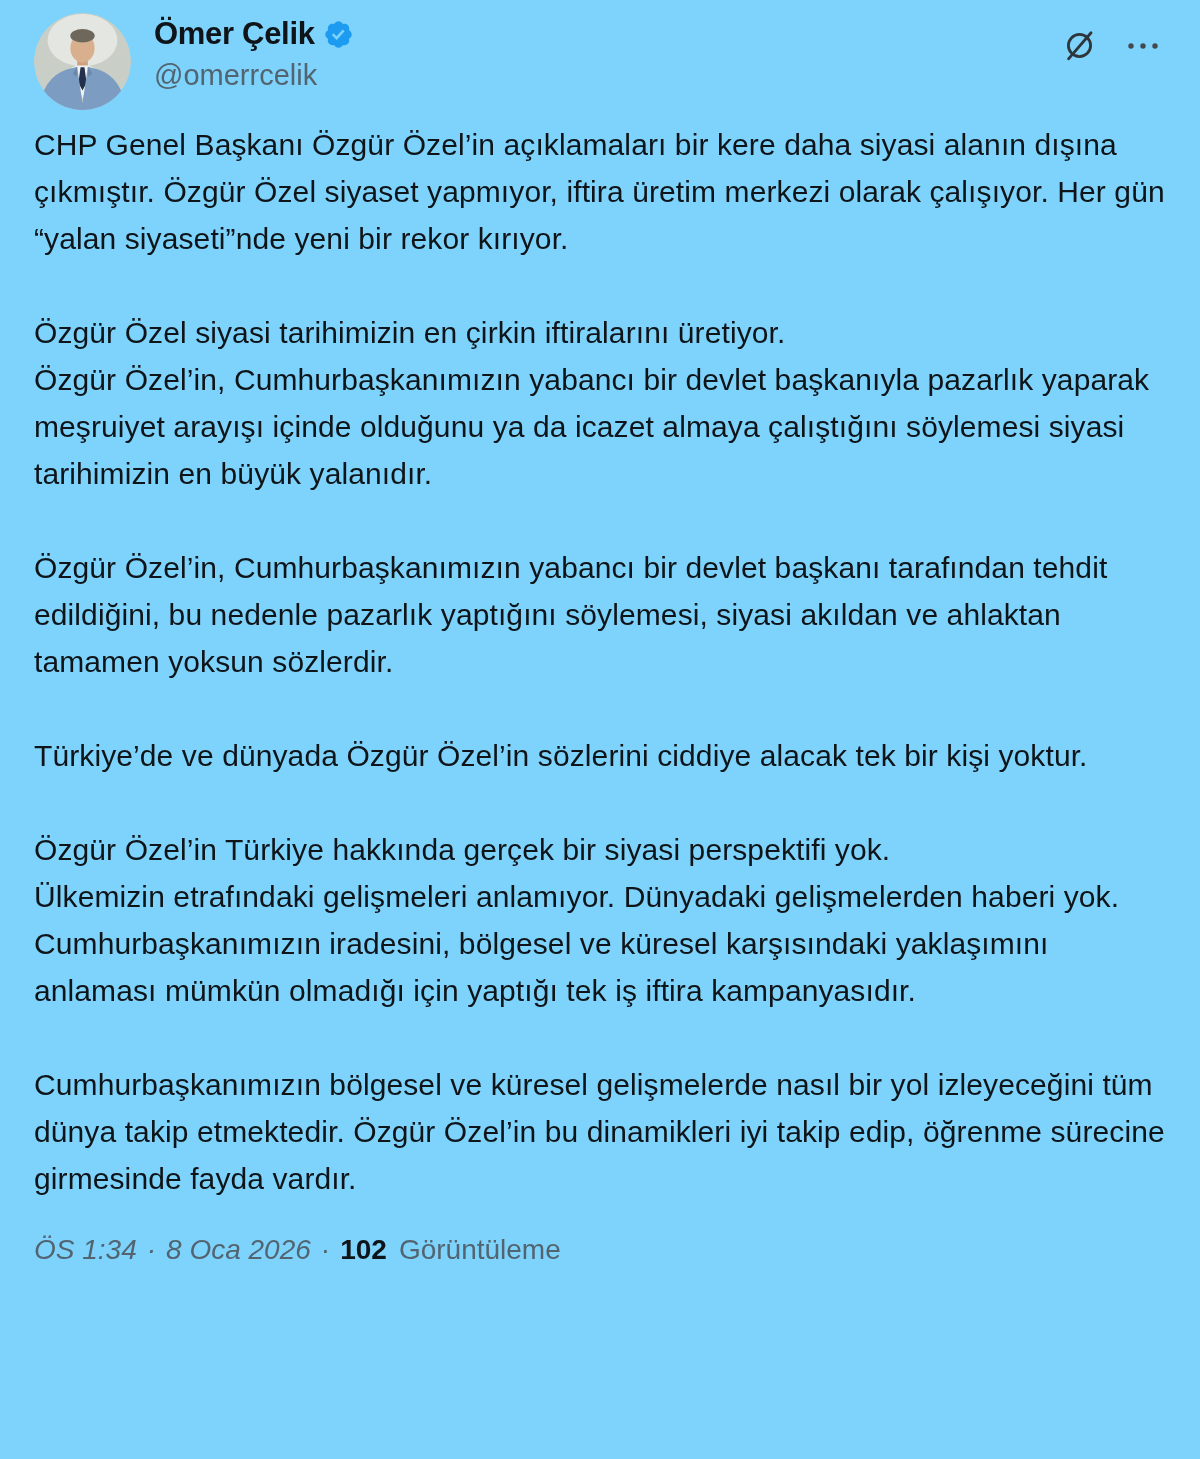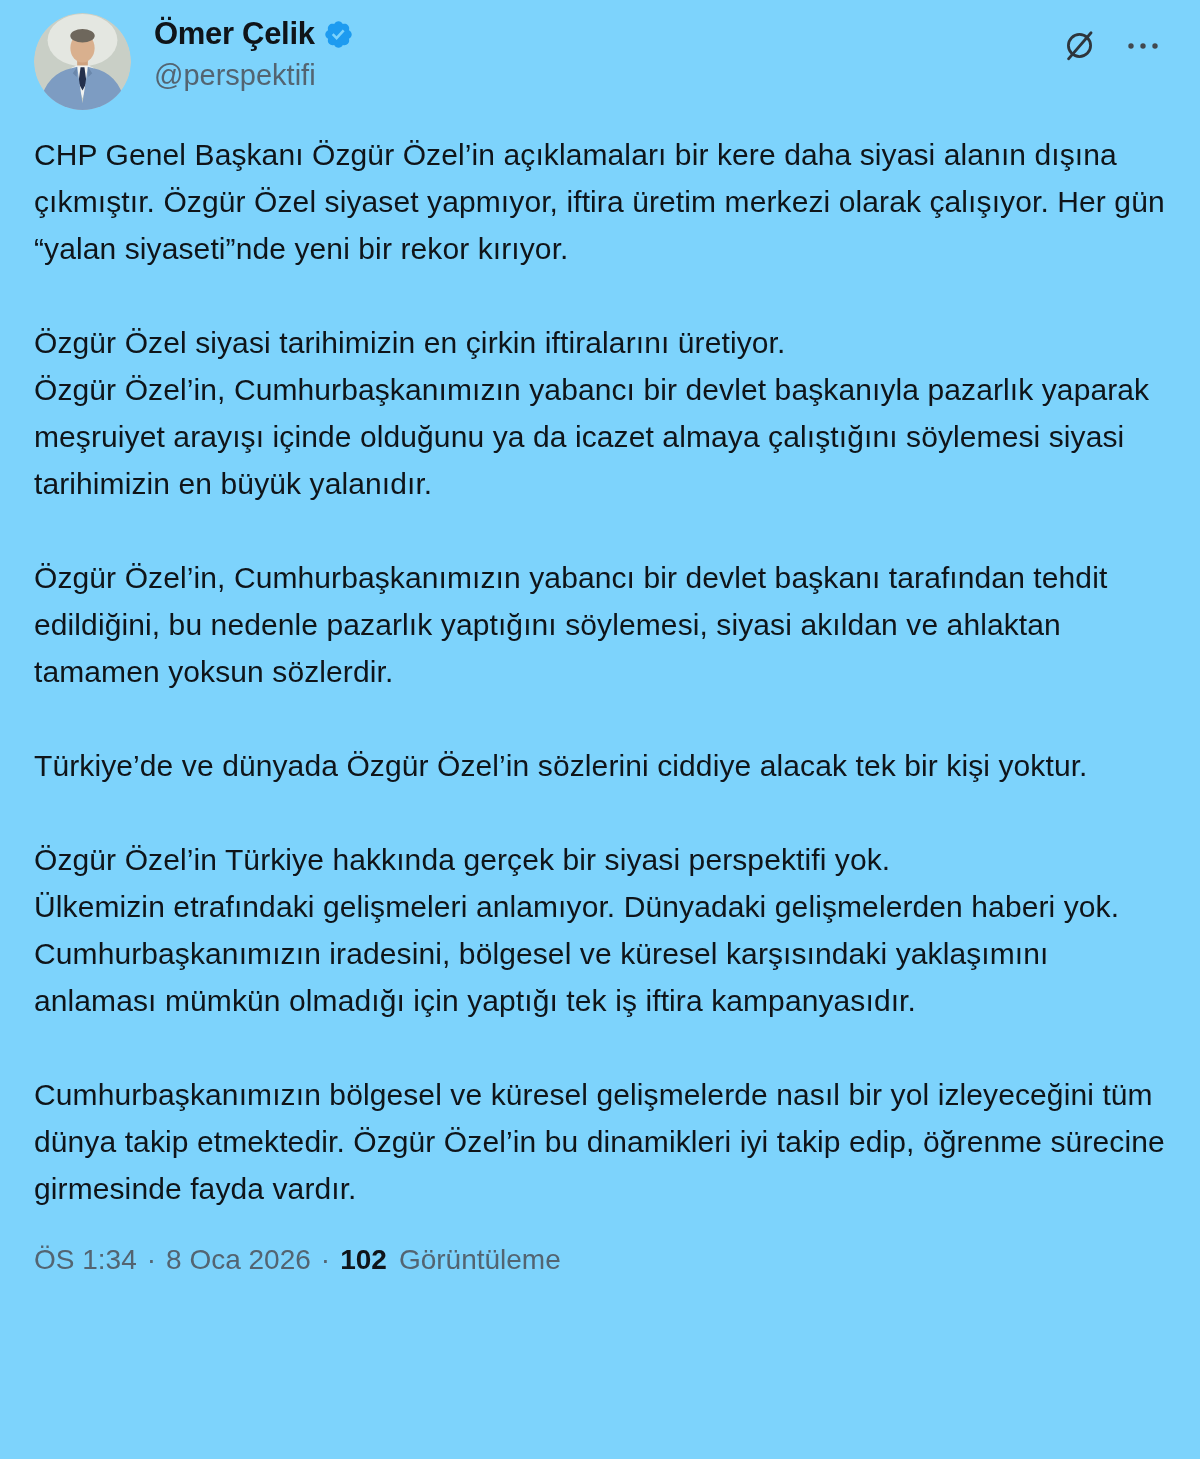--- a/index.html
+++ b/index.html
@@ -71,41 +71,42 @@
     background: none;
     border: none;
     padding: 0;
     margin: 0;
     cursor: pointer;
     display: block;
   }
   .grok-button svg { display: block; width: 37px; height: 37px; }
   .more-button svg { display: block; width: 34px; height: 12px; }
   .tweet-text {
-    margin-top: 21px;
+    margin-top: 11px;
     font-size: 30px;
     line-height: 47px;
     letter-spacing: 0.1px;
     color: #0f1419;
     white-space: pre-wrap;
     word-wrap: break-word;
   }
   .tweet-footer {
     display: flex;
     align-items: baseline;
     margin-top: 32px;
     font-size: 28px;
     color: #536471;
   }
   .timestamp-link {
     color: #536471;
     text-decoration: none;
     display: inline-flex;
     align-items: baseline;
     cursor: pointer;
+    font-style: italic;
   }
   .sep { margin: 0 10px; color: #536471; }
   .views-count {
     color: #0f1419;
     font-weight: 700;
   }
   .views-label { color: #536471; margin-left: 12px; }
 </style>
 </head>
 <body>
@@ -131,21 +132,21 @@
 
     <div class="user-info">
       <div class="name-row">
         <a class="display-name">Ömer Çelik</a>
         <span class="verified-badge">
           <svg viewBox="0 0 24 24">
             <path fill="#1d9bf0" d="M22.25 12c0-1.43-.88-2.67-2.19-3.34.46-1.39.2-2.9-.81-3.91s-2.52-1.27-3.91-.81c-.66-1.31-1.91-2.19-3.34-2.19s-2.67.88-3.33 2.19c-1.4-.46-2.91-.2-3.92.81s-1.26 2.52-.8 3.91c-1.31.67-2.2 1.91-2.2 3.34s.89 2.67 2.2 3.34c-.46 1.39-.21 2.9.8 3.91s2.52 1.26 3.91.81c.67 1.31 1.91 2.19 3.34 2.19s2.68-.88 3.34-2.19c1.39.45 2.9.2 3.91-.81s1.27-2.52.81-3.91c1.31-.67 2.19-1.91 2.19-3.34zm-11.71 4.2L6.8 12.46l1.41-1.42 2.26 2.26 4.8-5.23 1.47 1.36-6.2 6.77z"></path>
           </svg>
         </span>
       </div>
-      <a class="handle">@perspektifi</a>
+      <a class="handle">@omerrcelik</a>
     </div>
 
     <div class="header-actions">
       <button class="icon-button grok-button">
         <svg viewBox="0 0 32 32" fill="none" stroke="#2e353b" stroke-width="2.4">
           <circle cx="16" cy="16" r="9.6"></circle>
           <line x1="26" y1="5" x2="6.5" y2="27.5" stroke-linecap="round"></line>
         </svg>
       </button>
       <button class="icon-button more-button">

